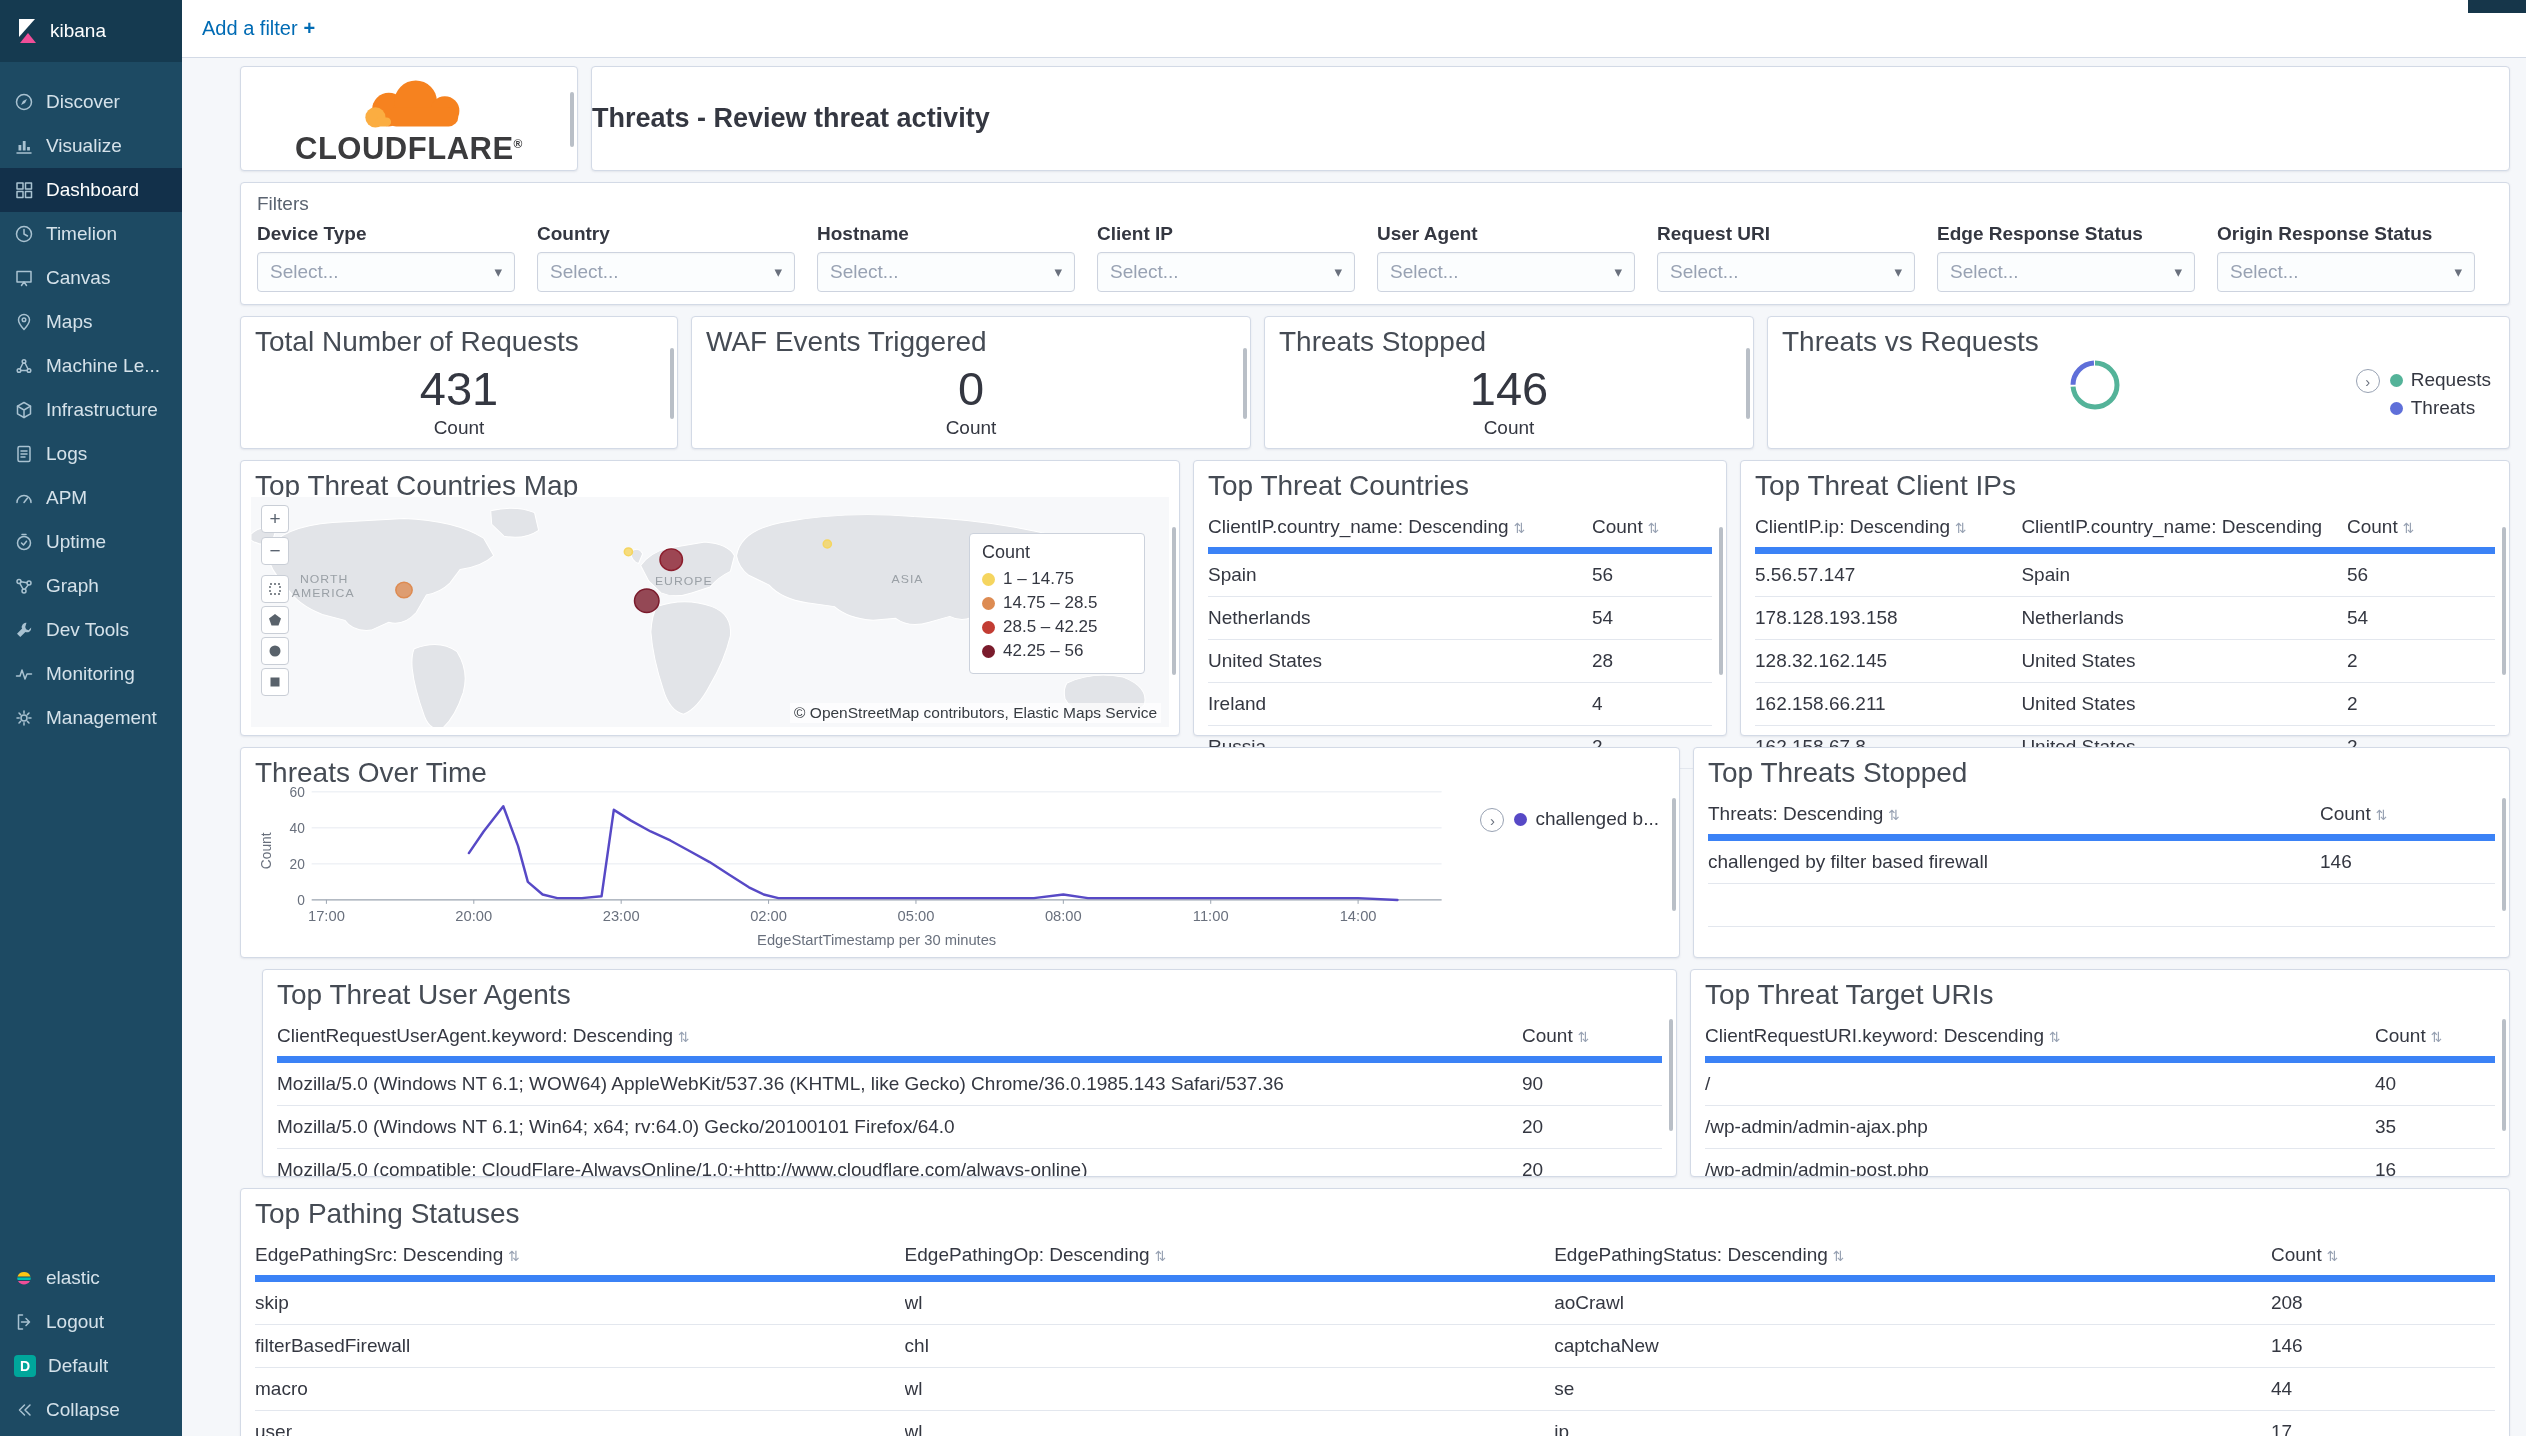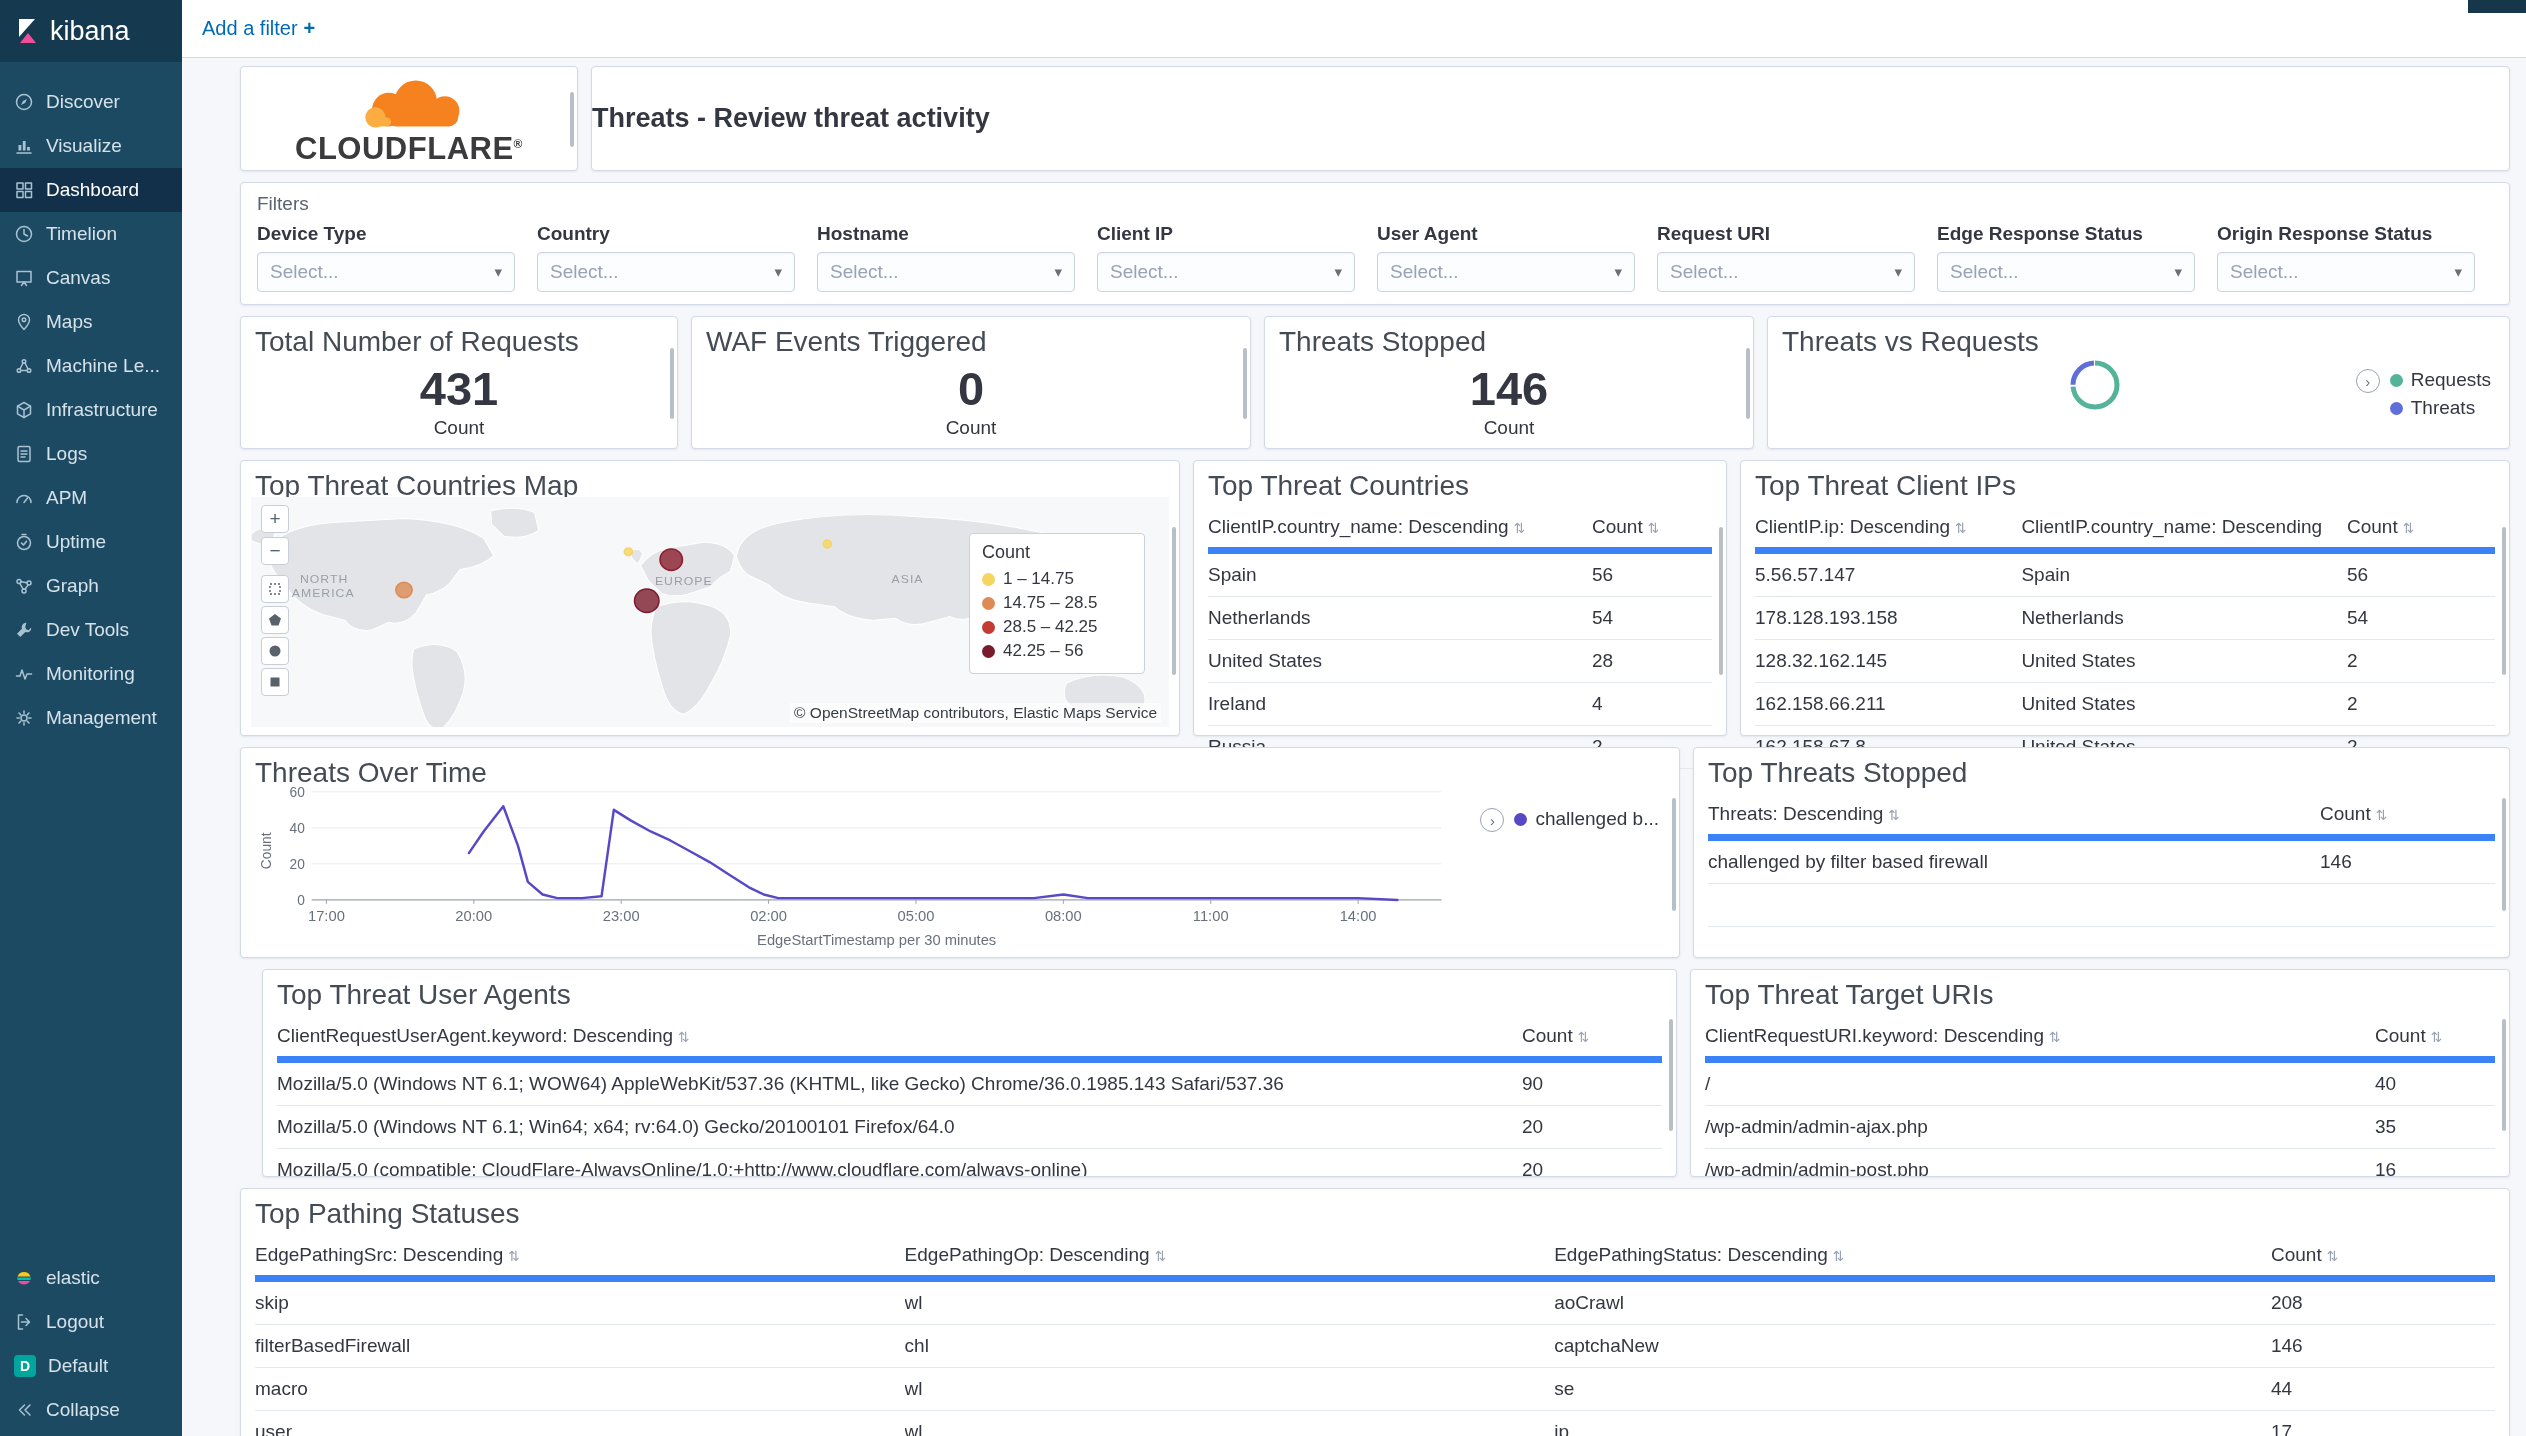--- a/index.html
+++ b/index.html
@@ -2,21 +2,21 @@
 <html><head>
 <meta charset="utf-8">
 <style>
 *{box-sizing:border-box;margin:0;padding:0}
 html,body{width:2526px;height:1436px;overflow:hidden}
 body{position:relative;font-family:"Liberation Sans","DejaVu Sans",sans-serif;background:#f5f7fa;color:#343741;font-size:19px}
 
 
 .sidebar{position:absolute;left:0;top:0;bottom:0;width:182px;background:#1d4a63;display:flex;flex-direction:column;z-index:10}
 .sidebar-header{height:62px;background:#153a50;display:flex;align-items:center;gap:10px;padding:0 14px;cursor:pointer;flex:none}
-.brand-text{color:#fff;font-size:27px}
+.brand-text{color:#fff;font-size:19px}
 .nav{padding-top:18px}
 .nav-item{height:44px;display:flex;align-items:center;gap:12px;padding:0 14px;color:#d5e2ea;cursor:pointer;white-space:nowrap;font-size:19px}
 .nav-item.active{background:#12304a;color:#fff}
 .nav-icon{width:20px;height:20px;color:#a9c2d1;flex:none;display:flex}
 .nav-label{overflow:hidden;text-overflow:ellipsis}
 .nav-footer{margin-top:auto;padding-bottom:4px}
 .badge-d{width:22px;height:22px;border-radius:4px;background:#00a69b;color:#fff;font-size:14px;font-weight:bold;display:flex;align-items:center;justify-content:center;flex:none}
 
 
 .topbar{position:absolute;left:182px;right:0;top:0;height:58px;background:#fff;border-bottom:1px solid #d3dae6;display:flex;align-items:center;padding-left:20px;z-index:5}
@@ -47,21 +47,21 @@
 .filter-field{width:258px}
 .filter-label{font-weight:bold;margin-bottom:7px;font-size:19px;white-space:nowrap}
 .select-box{height:40px;border:1px solid #cdd3df;border-radius:4px;background:#fbfdfe;display:flex;align-items:center;justify-content:space-between;padding:0 12px;color:#98a2b3;cursor:pointer;box-shadow:inset 0 1px 2px rgba(0,0,0,.04)}
 .select-chevron{color:#69707d;font-size:15px}
 
 
 .row-metrics{height:133px}
 .metric{display:flex;flex-direction:column}
 .m1{width:438px}.m2{width:560px}.m3{width:490px}
 .metric-body{flex:1;display:flex;flex-direction:column;align-items:center;justify-content:center;padding-bottom:8px}
-.metric-num{font-size:47px;font-weight:bold;line-height:1}
+.metric-num{font-size:47px;font-weight:normal;line-height:1}
 .metric-unit{font-size:19px;margin-top:5px}
 .panel-donut{flex:1}
 .donut{position:absolute;left:295px;top:36px}
 .vis-legend{position:absolute;right:18px;top:52px;display:flex;gap:10px;align-items:flex-start}
 .vis-legend.time{top:60px;right:20px}
 .legend-arrow{width:24px;height:24px;border:1px solid #98a2b3;border-radius:50%;display:flex;align-items:center;justify-content:center;color:#69707d;font-size:15px;cursor:pointer;background:#fff;flex:none}
 .legend-items{display:flex;flex-direction:column;gap:6px}
 .legend-item{display:flex;align-items:center;gap:8px;cursor:pointer;font-size:19px;white-space:nowrap}
 .dot{width:13px;height:13px;border-radius:50%;flex:none;background:#999}
 

